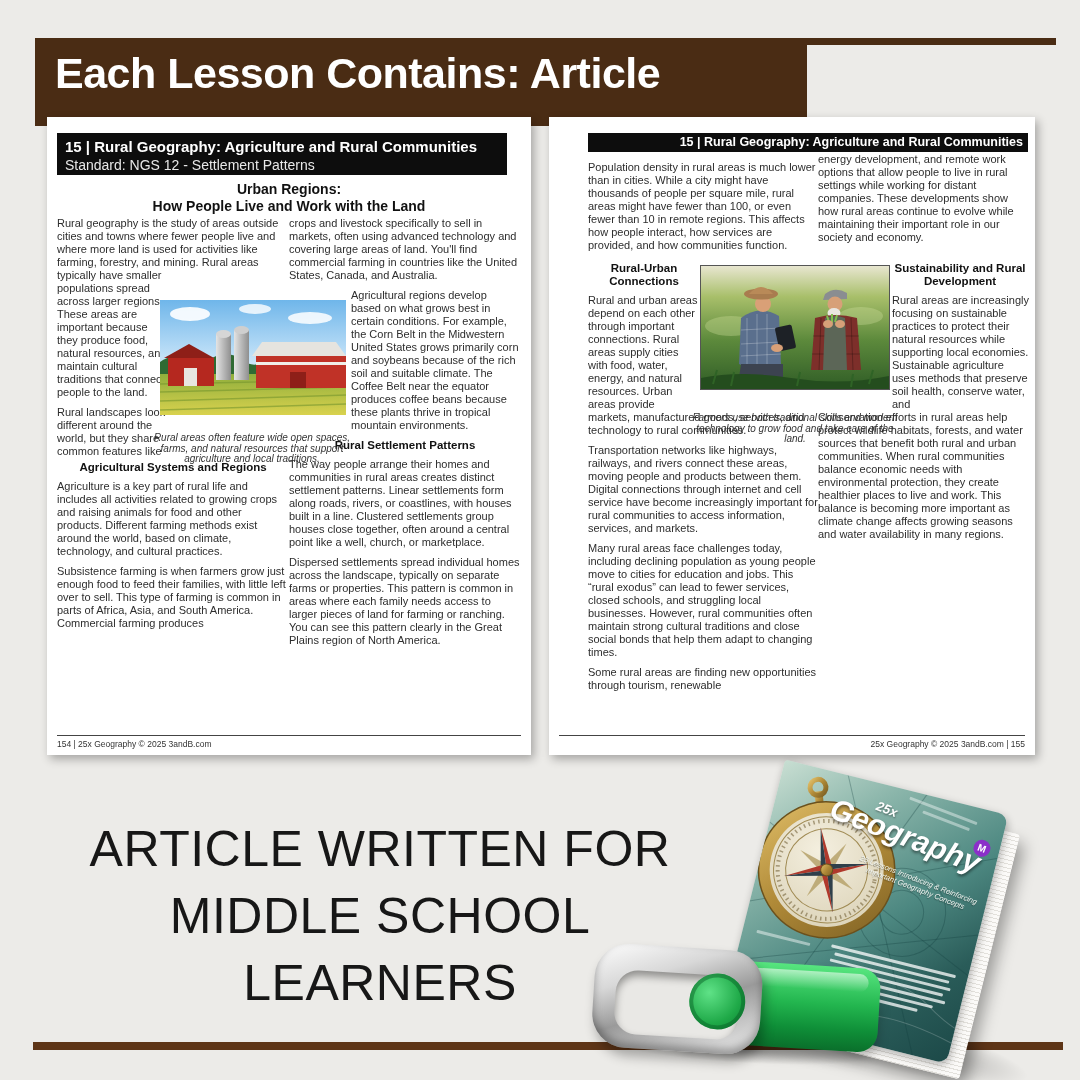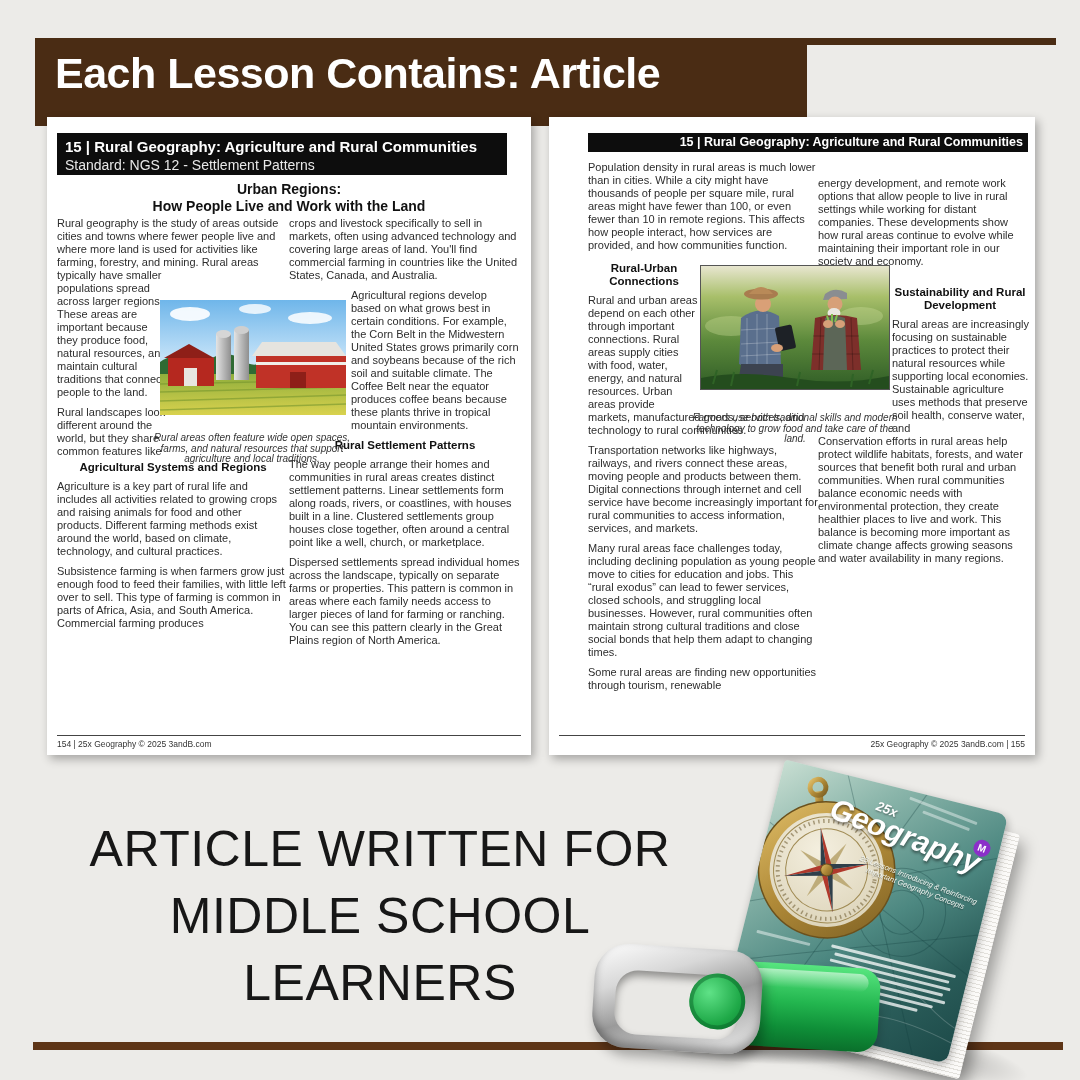--- a/index.html
+++ b/index.html
@@ -182,21 +182,21 @@
     <div class="pcol" style="left:39px;top:44px;width:232px;height:570px;">
       <p>Population density in rural areas is much lower than in cities. While a city might have thousands of people per square mile, rural areas might have fewer than 100, or even fewer than 10 in remote regions. This affects how people interact, how services are provided, and how communities function.</p>
       <div class="sec-head" style="width:112px;margin-top:10px;">Rural-Urban Connections</div>
       <p class="cont" style="width:110px;">Rural and urban areas depend on each other through important connections. Rural areas supply cities with food, water, energy, and natural resources. Urban areas provide</p>
       <p>markets, manufactured goods, services, and technology to rural communities.</p>
       <p>Transportation networks like highways, railways, and rivers connect these areas, moving people and products between them. Digital connections through internet and cell service have become increasingly important for rural communities to access information, services, and markets.</p>
       <p>Many rural areas face challenges today, including declining population as young people move to cities for education and jobs. This “rural exodus” can lead to fewer services, closed schools, and struggling local businesses. However, rural communities often maintain strong cultural traditions and close social bonds that help them adapt to changing times.</p>
       <p>Some rural areas are finding new opportunities through tourism, renewable</p>
     </div>
 
-    <div class="pcol" style="left:269px;top:60px;width:212px;height:570px;">
+    <div class="pcol" style="left:269px;top:36px;width:212px;height:570px;">
       <p>energy development, and remote work options that allow people to live in rural settings while working for distant companies. These developments show how rural areas continue to evolve while maintaining their important role in our society and economy.</p>
       <div class="sec-head" style="width:136px;margin-left:74px;margin-top:18px;">Sustainability and Rural Development</div>
       <p class="cont" style="width:138px;margin-left:74px;">Rural areas are increasingly focusing on sustainable practices to protect their natural resources while supporting local economies. Sustainable agriculture uses methods that preserve soil health, conserve water, and</p>
       <p>Conservation efforts in rural areas help protect wildlife habitats, forests, and water sources that benefit both rural and urban communities. When rural communities balance economic needs with environmental protection, they create healthier places to live and work. This balance is becoming more important as climate change affects growing seasons and water availability in many regions.</p>
     </div>
 
     <div class="photo" style="left:151px;top:148px;width:190px;height:125px;border:1px solid #555;box-sizing:border-box;">
       <svg width="188" height="123" viewBox="0 0 188 123">
         <defs>
           <linearGradient id="fg" x1="0" y1="0" x2="0" y2="1">

